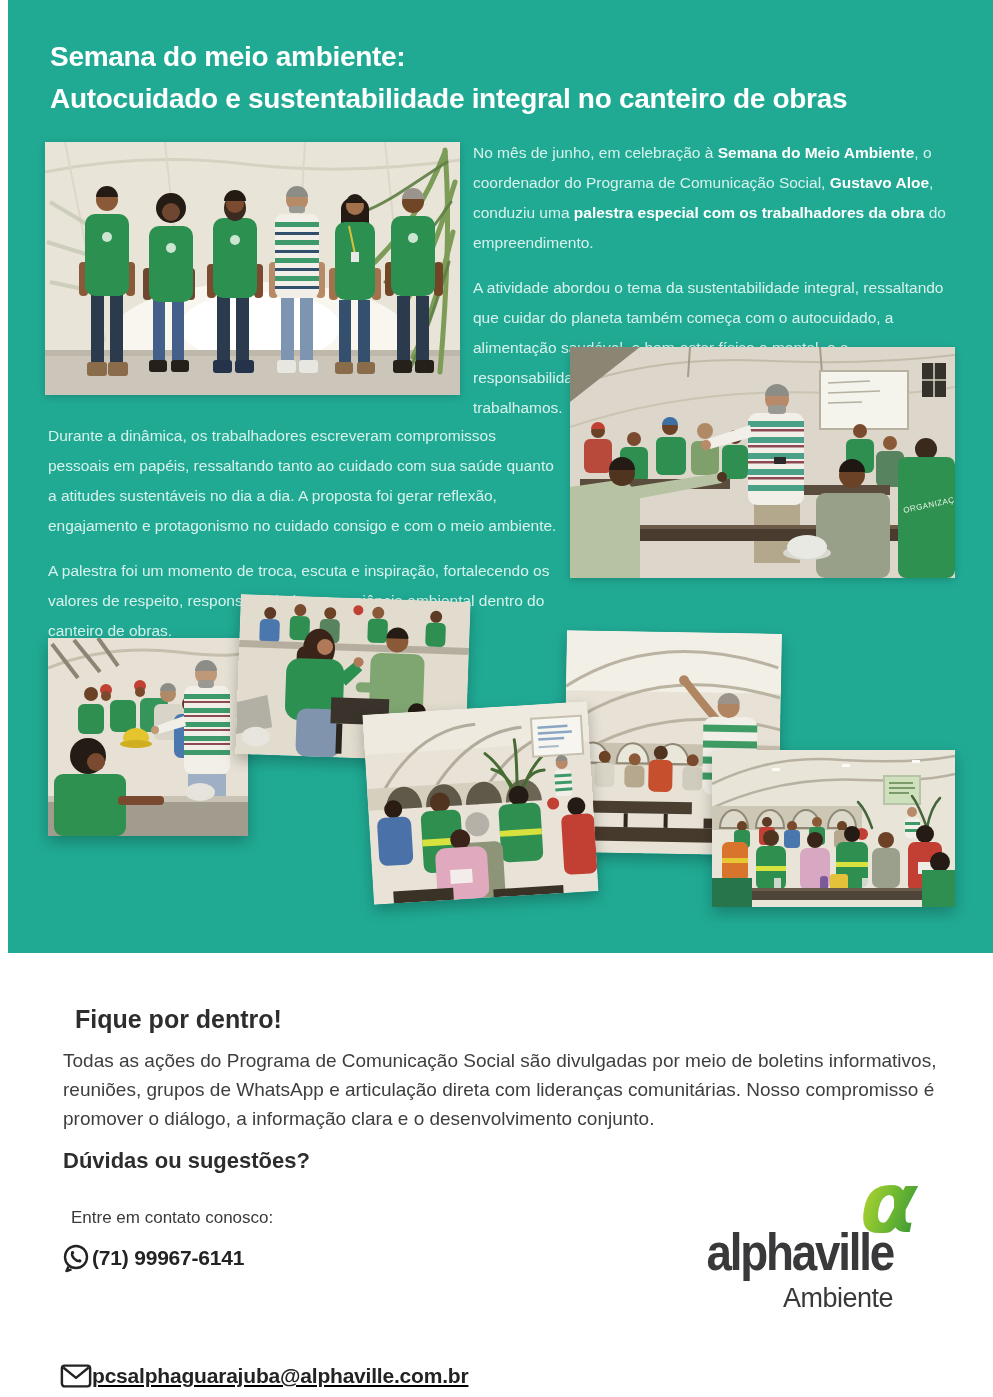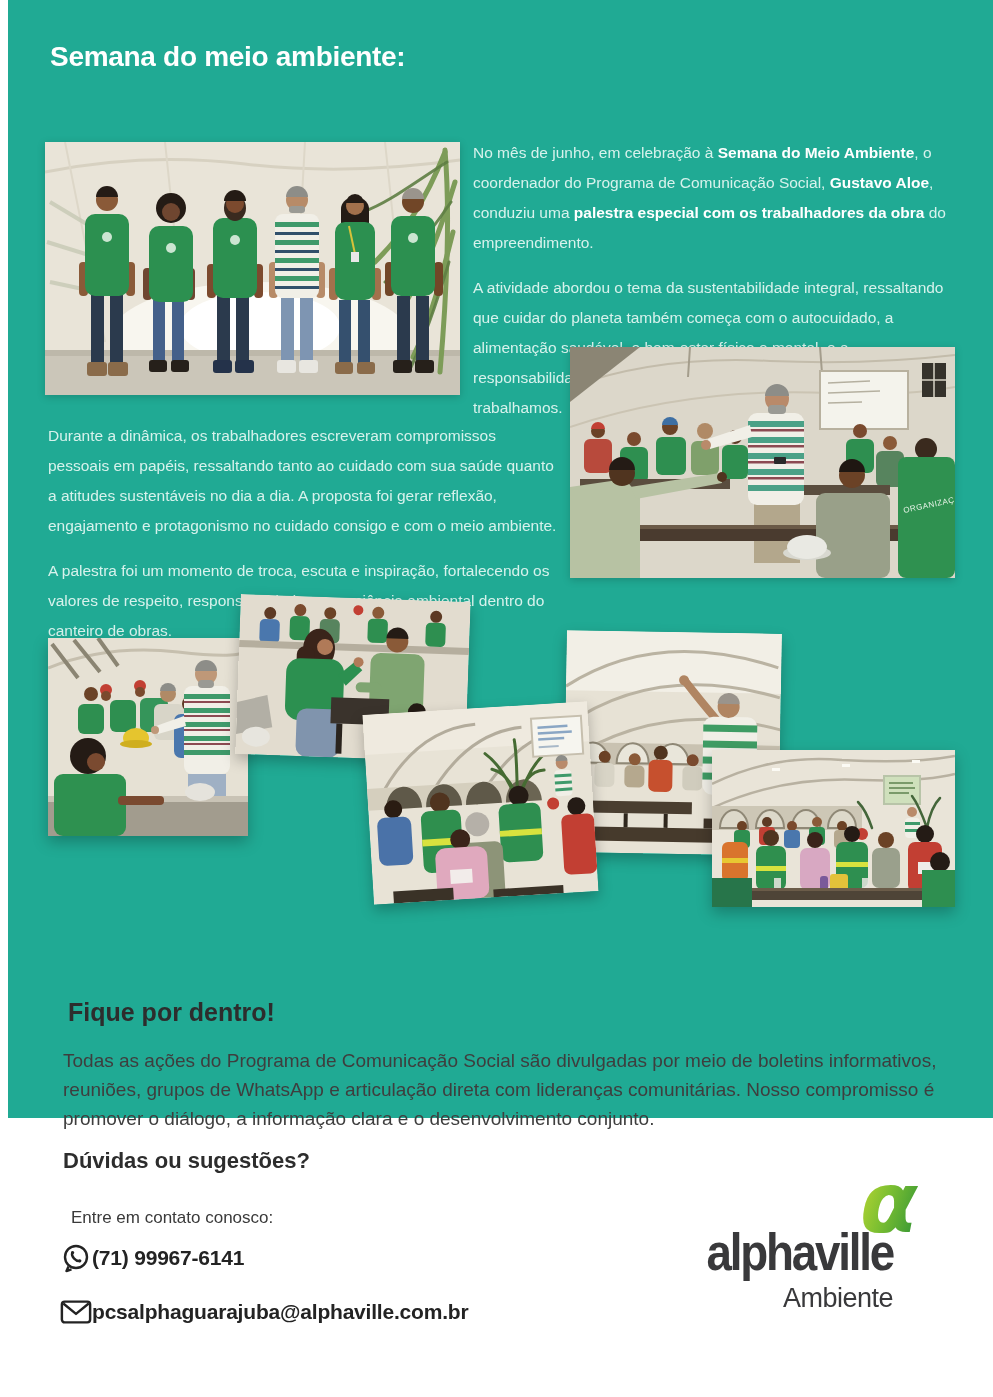--- a/index.html
+++ b/index.html
@@ -1,60 +1,61 @@
 <!DOCTYPE html>
 <html><head>
 <meta charset="utf-8">
 <style>
   html,body{margin:0;padding:0;background:#ffffff;}
   .page{position:relative;width:993px;height:1397px;background:#ffffff;overflow:hidden;
         font-family:"Liberation Sans","DejaVu Sans",sans-serif;}
-  .teal{position:absolute;left:8px;top:0;width:985px;height:1118px;background:#20aa94;}
+  .teal{position:absolute;left:8px;top:0;width:985px;height:953px;background:#20aa94;}
   .title{position:absolute;left:42px;top:36px;margin:0;color:#ffffff;font-size:28px;
          line-height:42px;font-weight:700;letter-spacing:-.3px;}
   .title span{display:block;}
   .col p{margin:0 0 15px;font-size:15.5px;line-height:30px;color:#d7f2ec;}
   .col p strong{color:#ffffff;font-weight:700;}
   .col p.em{}
   .intro{position:absolute;left:465px;top:138px;width:482px;}
   .leftcol{position:absolute;left:40px;top:421px;width:512px;}
   figure{margin:0;position:absolute;padding:0;}
   figure svg{display:block;width:100%;height:100%;}
   .photo1{left:37px;top:142px;width:415px;height:253px;box-shadow:0 2px 8px rgba(0,0,0,.18);}
   .photo2{left:562px;top:347px;width:385px;height:231px;box-shadow:0 2px 8px rgba(0,0,0,.18);}
   .pA{left:40px;top:638px;width:200px;height:198px;z-index:1;box-shadow:0 6px 14px rgba(0,0,0,.25);}
   .pB{left:230px;top:598px;width:230px;height:160px;transform:rotate(2deg);z-index:2;box-shadow:0 6px 14px rgba(0,0,0,.25);}
   .pC{left:360px;top:708px;width:225px;height:190px;transform:rotate(-3.5deg);z-index:3;box-shadow:0 6px 14px rgba(0,0,0,.25);}
   .pD{left:557px;top:632px;width:215px;height:222px;transform:rotate(1deg);z-index:1;box-shadow:0 6px 14px rgba(0,0,0,.25);}
   .pE{left:704px;top:750px;width:243px;height:157px;z-index:2;box-shadow:0 6px 14px rgba(0,0,0,.25);}
-  .h-fique{position:absolute;left:63px;top:993px;margin:5px;font-size:25px;font-weight:700;color:#2d2d2d;}
+  .h-fique{position:absolute;left:63px;top:993px;margin:12px;font-size:25px;font-weight:700;color:#2d2d2d;}
   .fpara{position:absolute;left:63px;top:1046px;width:878px;margin:0;font-size:19px;line-height:29px;color:#3e3e3e;}
   .h-duvidas{position:absolute;left:63px;top:1148px;margin:0;font-size:22px;font-weight:700;color:#2d2d2d;}
   .c-intro{position:absolute;left:63px;top:1200px;margin:8px;font-size:17px;color:#3a3a3a;}
   .crow{position:absolute;left:60px;display:flex;align-items:center;cursor:pointer;}
   .crow.phone{top:1242px;}
-  .crow.email{top:1296px;}
+  .crow.email{top:1360px;text-decoration:underline;}
   .crow .ic{width:32px;height:32px;display:inline-block;}
   .crow .ic svg{width:100%;height:100%;display:block;}
   .crow .val{font-size:21px;font-weight:700;color:#232323;letter-spacing:-.2px;}
   .alpha{position:absolute;left:858px;top:1162px;width:82px;height:86px;}
   .alpha svg{width:100%;height:100%;display:block;}
   .brand{position:absolute;right:100px;top:1222px;margin:0;font-size:52px;font-weight:700;
          color:#39393b;letter-spacing:-2.5px;transform:scaleX(.88);transform-origin:right center;}
   .loc{position:absolute;right:100px;top:1283px;margin:0;font-size:27px;color:#39393b;letter-spacing:-.5px;}
 </style>
 </head>
 <body>
 
 <div class="page">
 
   <section class="teal">
 
     <h1 class="title">
       <span>Semana do meio ambiente:</span>
+      <span>Autocuidado e sustentabilidade integral no canteiro de obras</span>
     </h1>
 
     <figure class="photo1">
       <svg viewBox="0 0 415 253" preserveAspectRatio="none" aria-hidden="true">
         <rect width="415" height="253" fill="#e9e4d8"></rect>
         <path d="M0 30 Q100 10 200 22 T415 18" stroke="#d7d1c1" fill="none" stroke-width="3"></path>
         <path d="M20 0 L60 200 M120 0 L140 190 M260 0 L250 180 M340 0 L360 190" stroke="#ddd7c8" stroke-width="2" fill="none"></path>
         <ellipse cx="215" cy="195" rx="150" ry="55" fill="#f8f6ef"></ellipse>
         <ellipse cx="215" cy="185" rx="80" ry="35" fill="#ffffff"></ellipse>
         <g stroke="#c6c8b4" stroke-width="4" opacity=".8" fill="none">

